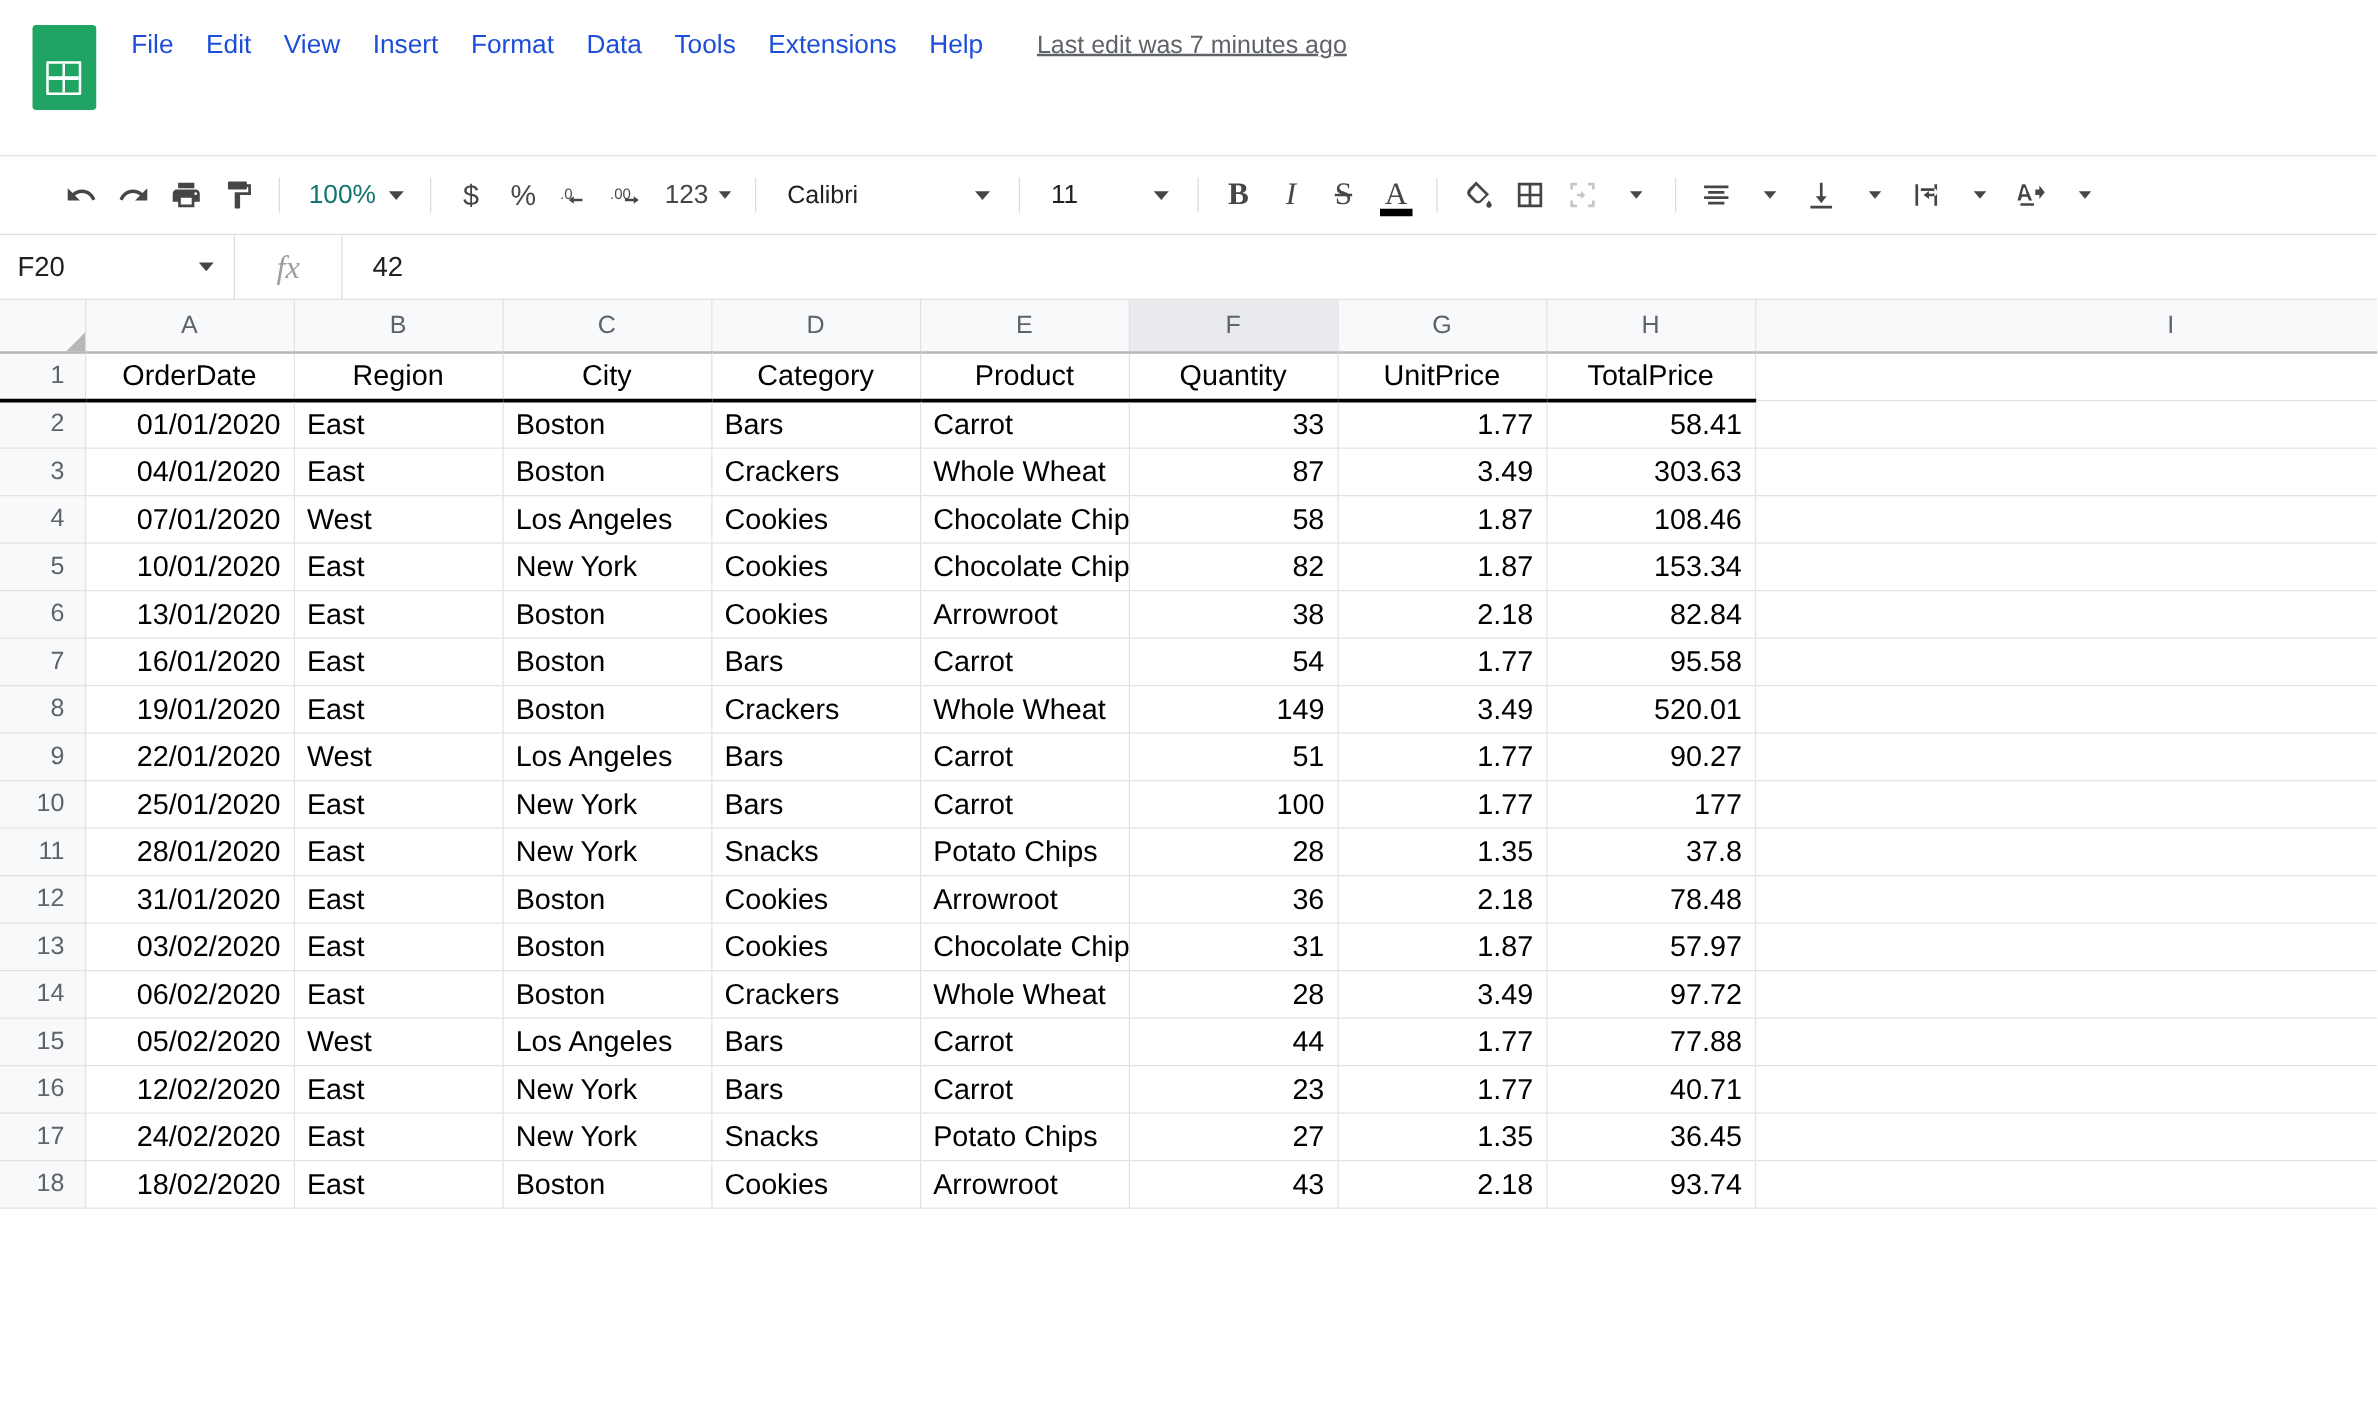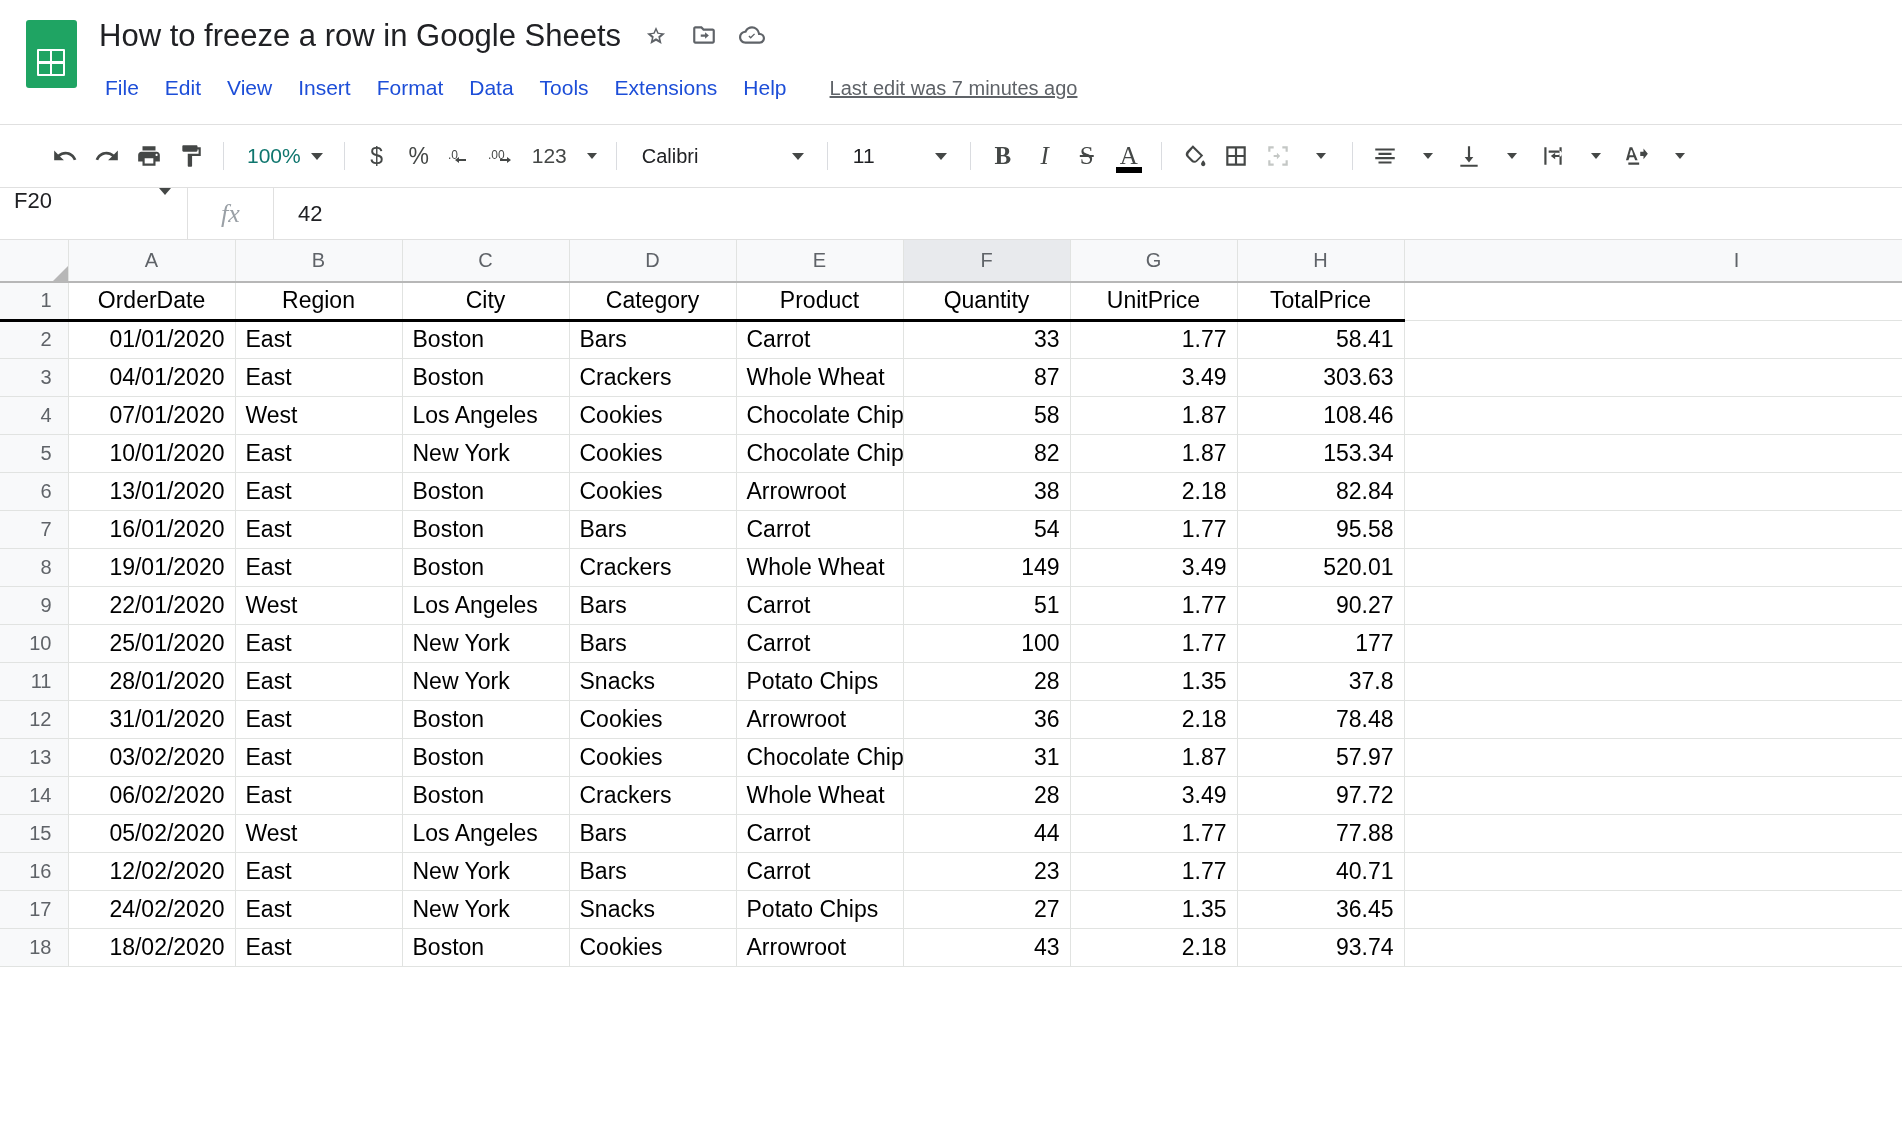--- a/index.html
+++ b/index.html
@@ -67,21 +67,21 @@
   }
   .tb-btn svg { fill: #444746; }
   .tb-sep { width: 1px; height: 28px; background: #dadce0; margin: 0 11px; flex: 0 0 auto; }
   .tb-zoom {
     display: flex; align-items: center; gap: 10px; height: 42px;
     padding: 0 10px 0 12px; border-radius: 4px; cursor: pointer;
     font-size: 21px; color: #0f766e;
   }
   .caret { width: 0; height: 0; border-left: 6px solid transparent; border-right: 6px solid transparent; border-top: 7px solid #444746; }
   .tb-txt { font-size: 23px; color: #444746; display:flex; align-items:center; justify-content:center; width:42px; height:42px; border-radius:4px; cursor:pointer; }
-  .tb-numfmt { display:flex; align-items:center; gap:18px; padding:0 8px; height:42px; border-radius:4px; cursor:pointer; font-size:21px; color:#444746; }
+  .tb-numfmt { display:flex; align-items:center; gap:6px; padding:0 8px; height:42px; border-radius:4px; cursor:pointer; font-size:21px; color:#444746; }
   .tb-font {
     display: flex; align-items: center; justify-content: space-between;
     width: 188px; height: 42px; padding: 0 12px 0 14px; border-radius: 4px;
     cursor: pointer; font-size: 20px; color: #202124;
   }
   .tb-size {
     display: flex; align-items: center; justify-content: space-between;
     width: 120px; height: 42px; padding: 0 12px 0 14px; border-radius: 4px;
     cursor: pointer; font-size: 21px; color: #202124;
   }
@@ -89,21 +89,21 @@
   .tb-i { font-family: "Liberation Serif", serif; font-style: italic; font-size: 25px; }
   .tb-s { font-size: 25px; text-decoration: line-through; font-family: "Liberation Serif", serif;}
   .tb-a { position: relative; font-size: 25px; font-family: "Liberation Serif", serif; }
   .tb-a .underbar { position: absolute; left: 50%; margin-left: -13px; bottom: 4px; width: 26px; height: 6px; background: #000; }
   .tb-dim svg { fill: #c4c7c5; }
   .small-caret { width:0;height:0;border-left:5px solid transparent;border-right:5px solid transparent;border-top:6px solid #444746; margin-left:2px;}
 
   
   .formulabar { display: flex; align-items: center; height: 52px; border-bottom: 1px solid #e0e0e0; }
   .namebox {
-    width: 188px; height: 100%; display: flex; justify-content: space-between;
+    width: 188px; height: 100%; display: flex; align-items: center; justify-content: space-between;
     padding: 0 16px 0 14px; border-right: 1px solid #e0e0e0; cursor: pointer;
   }
   .namebox .nb-val { font-size: 22px; color: #202124; }
   .fx-wrap { width: 86px; display: flex; align-items: center; justify-content: center; border-right: 1px solid #e0e0e0; height: 100%; }
   .fx { font-family: "Liberation Serif", serif; font-style: italic; font-size: 26px; color: #9aa0a6; }
   .formula-input { flex: 1; padding-left: 24px; font-size: 22px; color: #202124; height: 100%; display: flex; align-items: center; cursor: text; }
 
   
   .gridwrap { width: 1902px; height: 880px; overflow: hidden; position: relative; }
   table.sheet { border-collapse: collapse; table-layout: fixed; width: 1902px; }
@@ -156,42 +156,20 @@
 </style>
 </head>
 <body>
 
 <div class="titlebar">
   <div class="doc-logo">
     <div class="sheet"></div>
     <div class="grid"></div>
   </div>
   <div class="title-col">
-    <div class="title-row">
-      <div class="doc-title">How to freeze a row in Google Sheets</div>
-      <div class="title-icons">
-        <span class="ticon">
-          <svg viewBox="0 0 24 24">
-              <path d="M12 17.27l5.18 3.13-1.37-5.89 4.57-3.96-6.03-.52L12 4.5 9.65 10.03l-6.03.52 4.57 3.96-1.37 5.89L12 17.27zm0-2.35l-2.86 1.73.76-3.25-2.52-2.19 3.32-.29L12 7.9l1.3 3.02 3.32.29-2.52 2.19.76 3.25L12 14.92z" fill="#5f6368"></path>
-            </svg>
-        </span>
-        <span class="ticon">
-          <svg viewBox="0 0 24 24">
-              <path d="M10 4H4c-1.1 0-1.99.9-1.99 2L2 18c0 1.1.9 2 2 2h16c1.1 0 2-.9 2-2V8c0-1.1-.9-2-2-2h-8l-2-2zm10 14H4V6h5.17l2 2H20v10z" fill="#5f6368"></path>
-              <path d="M13 9.5v2H9v2h4v2l3.5-3-3.5-3z" fill="#5f6368"></path>
-            </svg>
-        </span>
-        <span class="ticon">
-          <svg viewBox="0 0 24 24">
-              <path d="M19.35 10.04A7.49 7.49 0 0012 4C9.11 4 6.6 5.64 5.35 8.04A5.994 5.994 0 000 14c0 3.31 2.69 6 6 6h13c2.76 0 5-2.24 5-5 0-2.64-2.05-4.78-4.65-4.96zM19 18H6c-2.21 0-4-1.79-4-4 0-2.05 1.53-3.76 3.56-3.97l1.07-.11.5-.95A5.469 5.469 0 0112 6c2.62 0 4.88 1.86 5.39 4.43l.3 1.5 1.53.11A2.98 2.98 0 0122 15c0 1.65-1.35 3-3 3z" fill="#5f6368"></path>
-              <path d="M10.8 15.4l-2.1-2.1.9-.9 1.2 1.2 3.1-3.1.9.9-4 4z" fill="#5f6368"></path>
-            </svg>
-        </span>
-      </div>
-    </div>
 
     <div class="menubar">
       <div class="menu-item">File</div>
       <div class="menu-item">Edit</div>
       <div class="menu-item">View</div>
       <div class="menu-item">Insert</div>
       <div class="menu-item">Format</div>
       <div class="menu-item">Data</div>
       <div class="menu-item">Tools</div>
       <div class="menu-item">Extensions</div>

